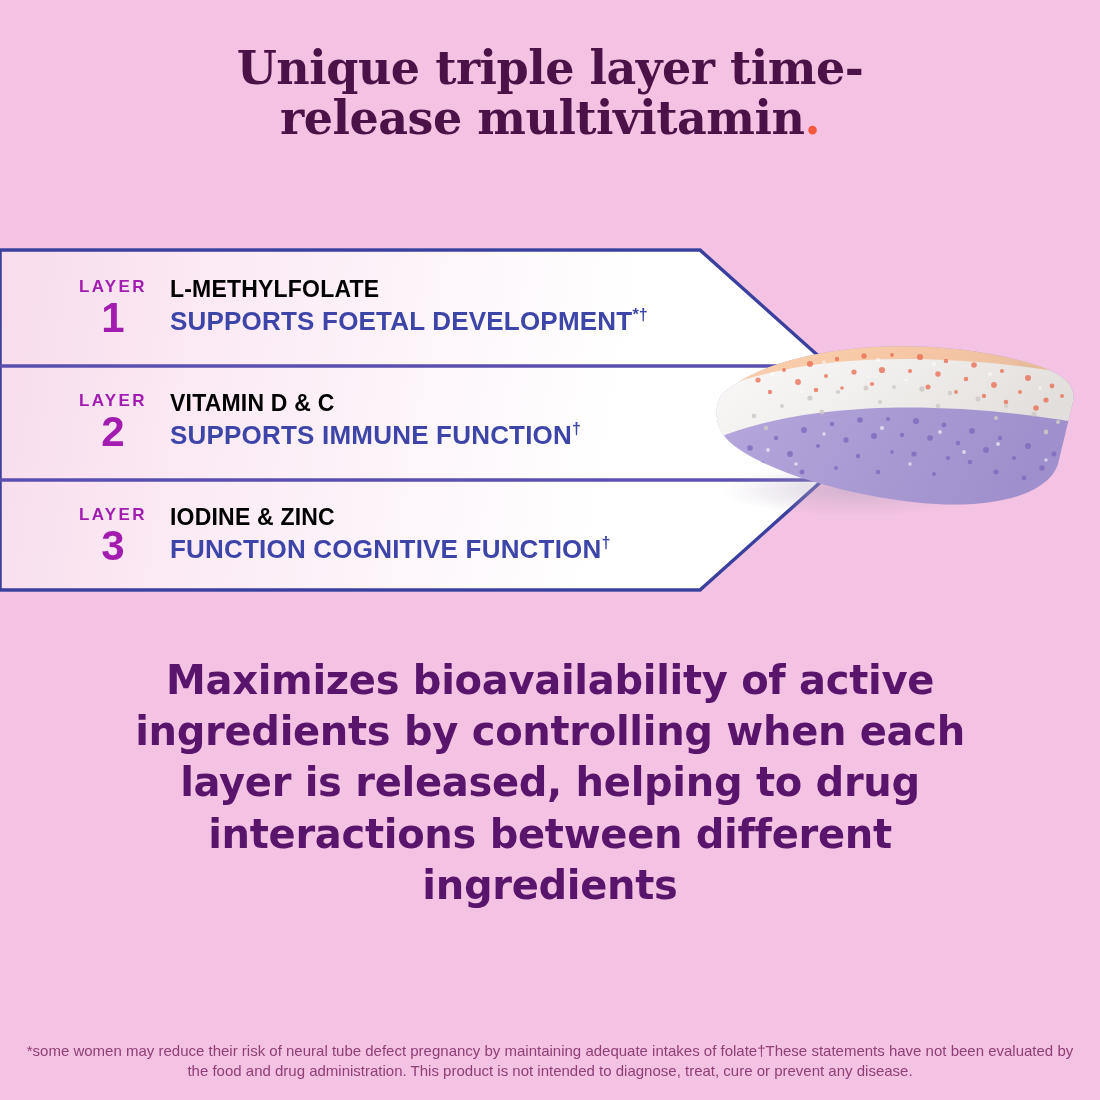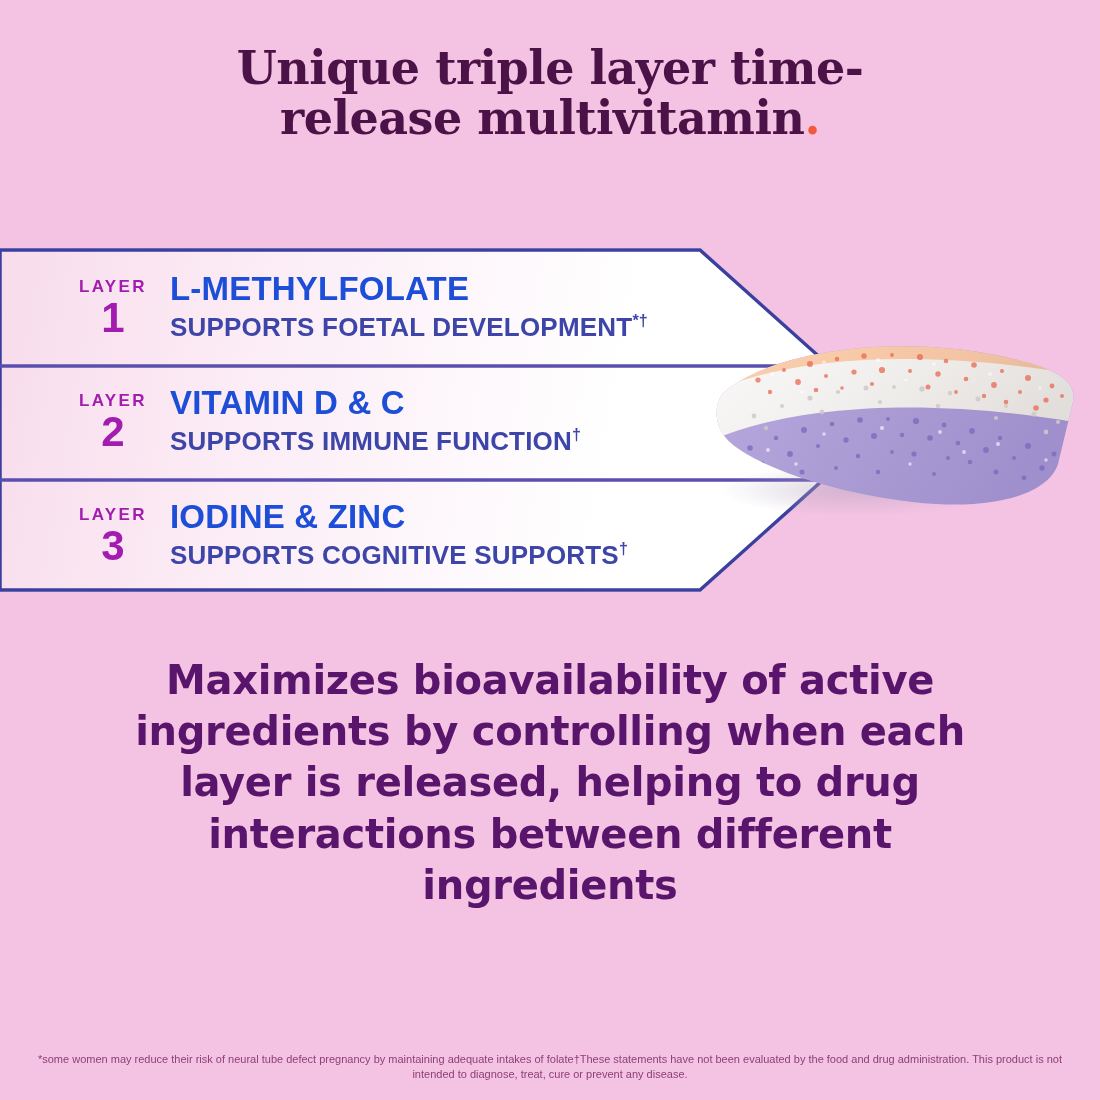--- a/index.html
+++ b/index.html
@@ -93,23 +93,23 @@
     display:block;
     font-size:42px;
     font-weight:700;
     letter-spacing:0;
   }
 
   .layer-text {
     padding-left:16px;
   }
   .layer-title {
-    font-size:33px;
-    font-weight:700;
-    color:#1d4ed8;
+    font-size:23px;
+    font-weight:700;
+    color:#000000;
     letter-spacing:0.2px;
     line-height:1.12;
     white-space:nowrap;
   }
   .layer-sub {
     font-size:26px;
     font-weight:700;
     color:#3d46a8;
     letter-spacing:0.2px;
     line-height:1.2;
@@ -143,21 +143,21 @@
     color:#58156b;
     letter-spacing:-0.3px;
   }
 
   
   .disclaimer {
     position:absolute;
     bottom:18px; left:0; right:0;
     text-align:center;
     padding:0 26px;
-    font-size:11px;
+    font-size:15px;
     line-height:1.38;
     color:#8e3f77;
     font-weight:400;
   }
 </style>
 </head>
 <body>
 
 <h1 class="headline">
   <span>Unique triple layer time-</span><br>
@@ -196,21 +196,21 @@
     </div>
   </div>
 
   <div class="layer-row r3">
     <div class="layer-index">
       <span class="lbl">LAYER</span>
       <span class="num">3</span>
     </div>
     <div class="layer-text">
       <div class="layer-title">IODINE &amp; ZINC</div>
-      <div class="layer-sub"><span>SUPPORTS COGNITIVE SUPPORTS</span><sup>†</sup></div>
+      <div class="layer-sub"><span>FUNCTION COGNITIVE FUNCTION</span><sup>†</sup></div>
     </div>
   </div>
 </div>
 
 <div class="tablet-wrap">
   <svg viewBox="0 0 372 182" width="372" height="182">
     <defs>
       <clipPath id="tabClip">
         <path d="M16,62 C70,14 210,0 320,30 C360,41 372,54 366,74
                  L352,132 C344,158 300,176 230,172 C150,167 60,140 26,112

